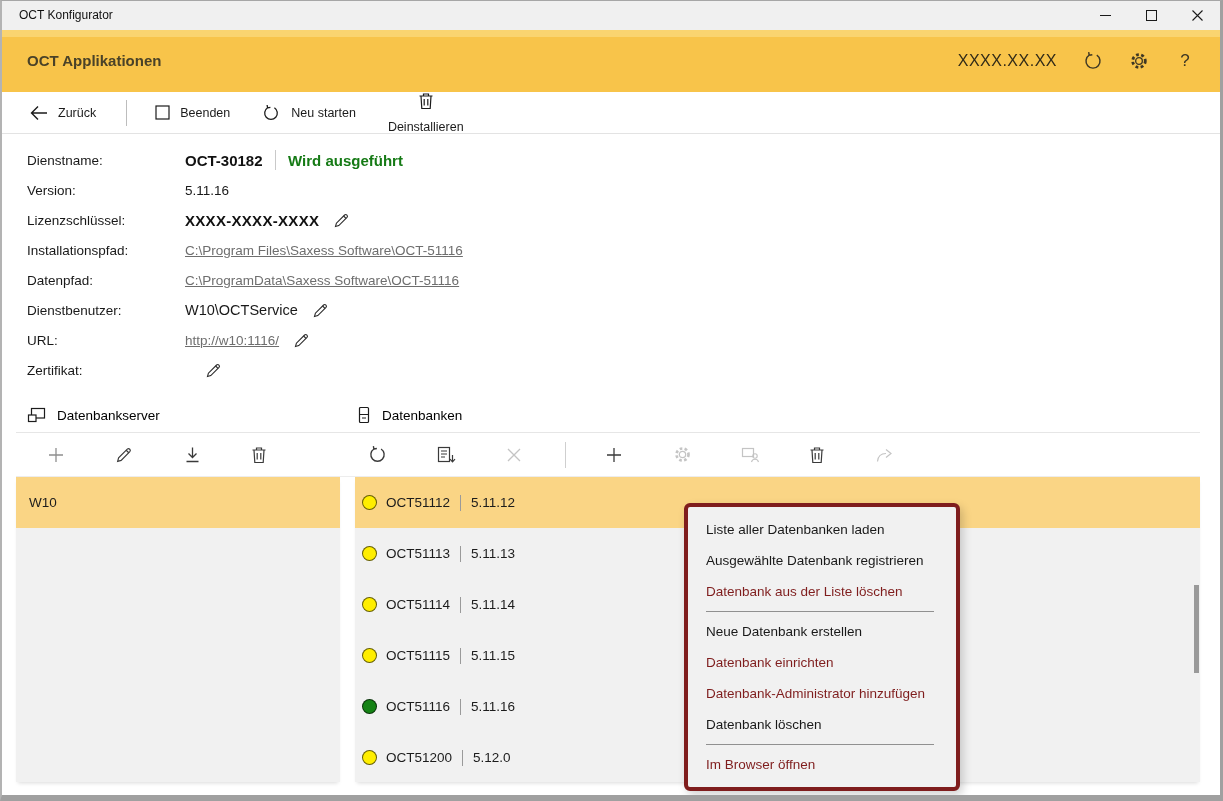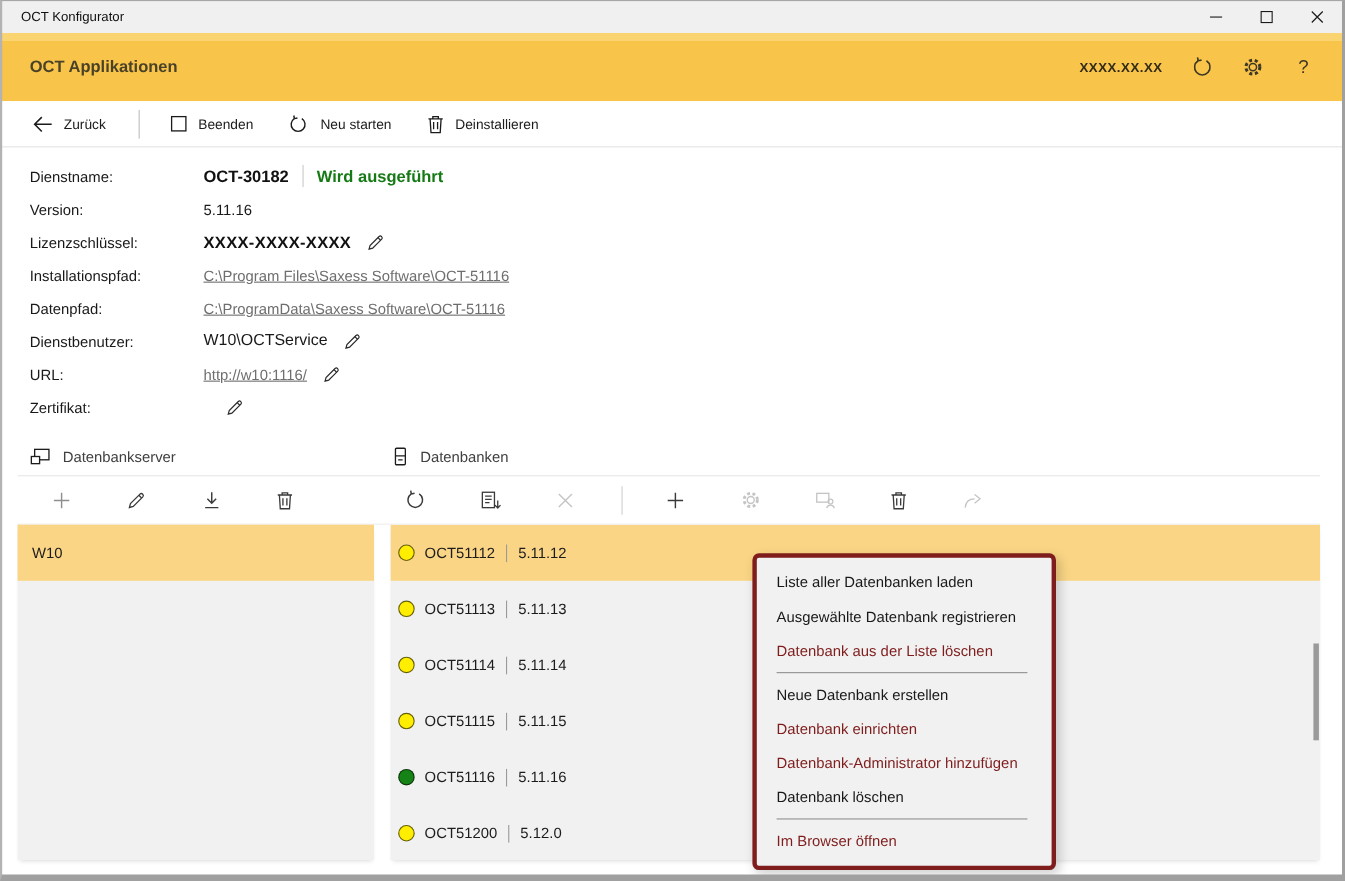--- a/index.html
+++ b/index.html
@@ -11,41 +11,41 @@
   .titlebar .title{position:absolute;left:19px;top:0;line-height:30px;font-size:12px;color:#111;}
   .winbtns{position:absolute;right:3px;top:1px;height:29px;display:flex;}
   .winbtn{width:46px;height:29px;display:flex;align-items:center;justify-content:center;color:#1a1a1a;}
   .minus{width:11px;height:1px;background:#1a1a1a;}
   .maxrect{width:9px;height:9px;border:1px solid #1a1a1a;}
 
   
   .appheader{position:absolute;left:0;top:30px;width:100%;height:62px;background:linear-gradient(to bottom,#fad470 0,#fad470 7px,#f8c44a 7px);}
   .app-title{position:absolute;left:27px;top:0;line-height:62px;font-size:15px;font-weight:700;color:#4a4228;}
   .hdr-right{position:absolute;right:28px;top:0;height:62px;display:flex;align-items:center;gap:26px;color:#3e3724;}
-  .hdr-version{font-size:12px;font-weight:700;letter-spacing:.5px;color:#322b18;}
+  .hdr-version{font-size:16px;font-weight:400;letter-spacing:.5px;color:#322b18;}
   .hdr-ic{width:20px;height:20px;display:flex;align-items:center;justify-content:center;}
   .hdr-q{font-size:17px;font-weight:400;}
 
   
   .cmdbar{position:absolute;left:0;top:92px;width:100%;height:41px;background:#fff;border-bottom:1px solid #e3e3e3;display:flex;align-items:center;color:#1b1b1b;font-size:12.5px;}
   .cmd{display:flex;align-items:center;gap:10px;}
   .cmd svg{display:block;}
   .vsep{width:1px;height:26px;background:#bdbdbd;}
 
   
   .info-row{position:absolute;left:27px;height:30px;display:flex;align-items:center;font-size:13.5px;color:#191919;}
   .info-label{width:158px;flex:none;}
   .v-strong{font-size:15px;font-weight:700;color:#111;}
   .v-sep{width:1.5px;height:20px;background:#c9c9c9;margin:0 12px;}
   .v-status{font-size:15px;font-weight:700;color:#157a15;}
   .v-link{color:#6e6e6e;text-decoration:underline;}
   .pencil{margin-left:14px;color:#2a2a2a;display:flex;align-items:center;}
 
   
-  .pheader{position:absolute;top:398px;height:34px;display:flex;align-items:center;gap:11px;font-size:13.5px;color:#404040;}
+  .pheader{position:absolute;top:398px;height:34px;display:flex;align-items:center;gap:11px;font-size:13.5px;color:#000000;}
 
   
   .tbrow{position:absolute;left:16px;top:432px;width:1184px;height:45px;background:#fff;border-top:1px solid #e6e6e6;border-bottom:1px solid #ededed;box-sizing:border-box;}
   .icbtn{position:absolute;top:5px;width:44px;height:33px;display:flex;align-items:center;justify-content:center;}
   .en{color:#3a3a3a;} .gr{color:#8f8f8f;} .dis{color:#c4c4c4;}
   .tb-sep{position:absolute;top:9px;width:1px;height:26px;background:#cfcfcf;}
   .search{position:absolute;left:977px;top:7px;width:202px;height:30px;border:1px solid #8a8a8a;border-radius:2px;background:#fff;box-sizing:border-box;font-family:"Liberation Sans",sans-serif;font-size:13.5px;padding:0 12px;color:#333;}
   .search::placeholder{color:#9b9b9b;}
 
   
@@ -129,21 +129,21 @@
         </svg>
       <span>Beenden</span>
     </div>
     <div class="cmd" style="margin-left:32px;gap:11px;">
       <svg width="18" height="18" viewBox="0 0 18 18">
           <path d="M5.6 3.8 A6.3 6.3 0 1 0 12.4 3.8" fill="none" stroke="#1b1b1b" stroke-width="1.3"></path>
           <path d="M5.6 3.8 L5.1 1.0 M5.6 3.8 L8.4 3.3" fill="none" stroke="#1b1b1b" stroke-width="1.3"></path>
         </svg>
       <span>Neu starten</span>
     </div>
-    <div class="cmd" style="margin-left:32px;">
+    <div class="cmd" style="margin-left:32px;flex-direction:column;">
       <svg width="16" height="18" viewBox="0 0 16 18">
           <path d="M1.5 4 H14.5 M5.5 4 V2 H10.5 V4 M3 4 L3.8 16.5 H12.2 L13 4 M6.2 7 V13.5 M9.8 7 V13.5" fill="none" stroke="#1b1b1b" stroke-width="1.2"></path>
         </svg>
       <span>Deinstallieren</span>
     </div>
   </div>
 
   <div class="info-row" style="top:145px;">
     <span class="info-label">Dienstname:</span>
     <span class="v-strong">OCT-30182</span>

